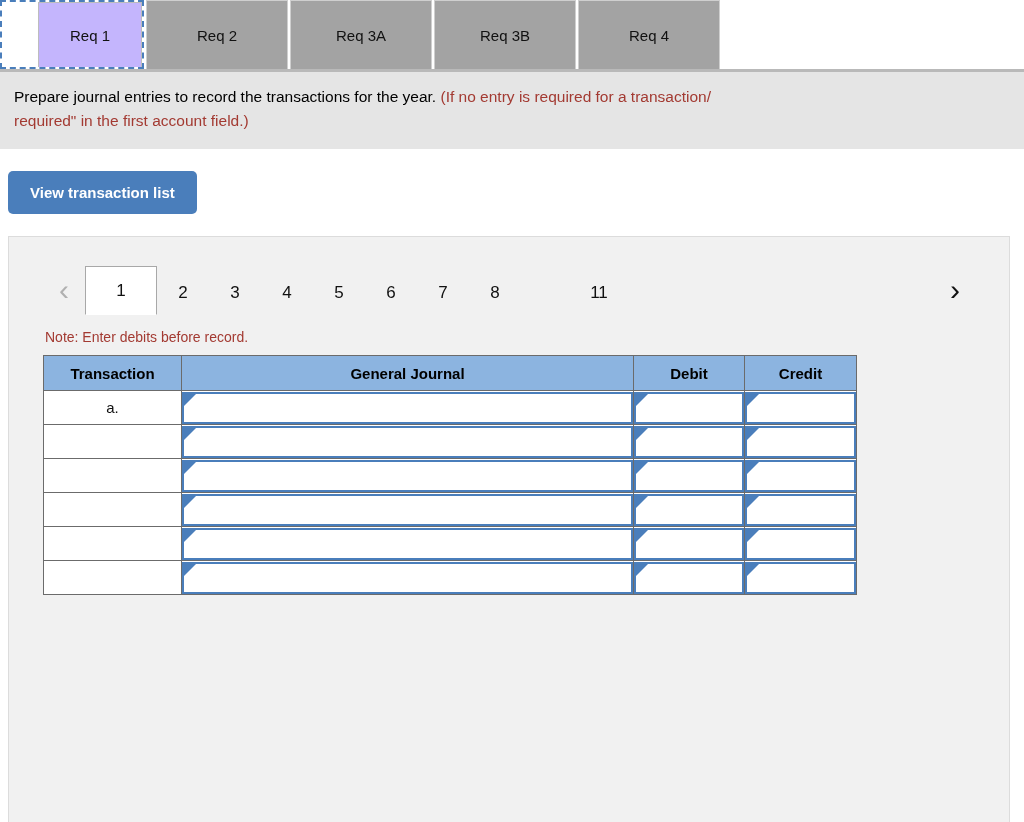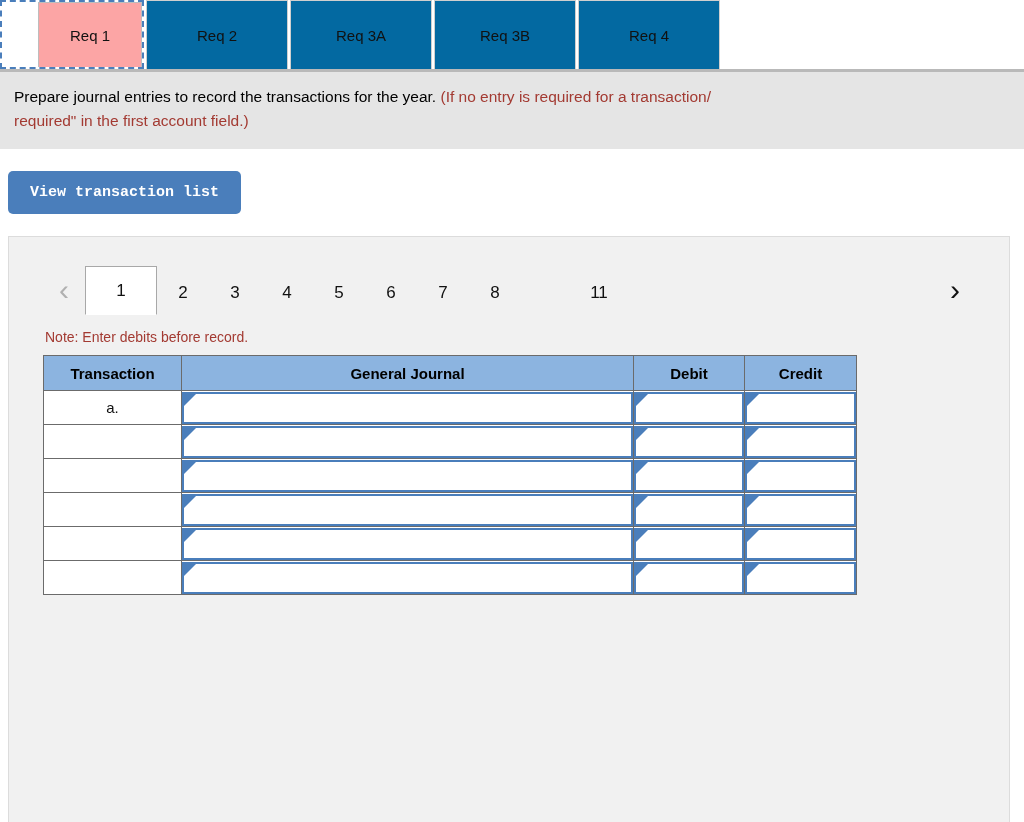--- a/index.html
+++ b/index.html
@@ -25,21 +25,21 @@
   }
   .req-tabbar::after {
     content: "";
     position: absolute;
     left: 0; right: 0; bottom: 0;
     height: 3px;
     background: #b9b9b9;
   }
   .req-tab {
     height: 69px;
-    background: #0369a1;
+    background: #a3a3a3;
     border: 1px solid #cfcfcf;
     border-bottom: none;
     margin-right: 2px;
     display: flex;
     align-items: center;
     justify-content: center;
     font-size: 15px;
     color: #111;
     cursor: pointer;
     position: relative;
@@ -52,21 +52,21 @@
     z-index: 3;
   }
   .req-tab.active .req-tab-inner {
     border: 1px solid #bdbdbd;
     border-bottom: none;
     width: 100%;
     height: 100%;
     display: flex;
     align-items: center;
     justify-content: center;
-    background: #fca5a5;
+    background: #c4b5fd;
     margin-left: 36px;
   }
   .w1 { width: 144px; }
   .w2 { width: 142px; }
 
   
   .instruction {
     background: #e5e5e5;
     padding: 13px 14px 16px 14px;
     font-size: 15.5px;
@@ -83,21 +83,21 @@
   .btn-primary {
     display: inline-block;
     background: #4a7ebb;
     color: #ffffff;
     font-weight: bold;
     font-size: 15px;
     border: none;
     border-radius: 5px;
     padding: 13px 22px;
     cursor: pointer;
-    font-family: Liberation Mono, monospace;
+    font-family: Liberation Sans, sans-serif;
   }
 
   
   .panel {
     margin: 22px 14px 0 8px;
     background: #f1f1f1;
     border: 1px solid #dcdcdc;
     border-bottom: none;
     padding: 24px 28px 20px 34px;
     min-height: 590px;

